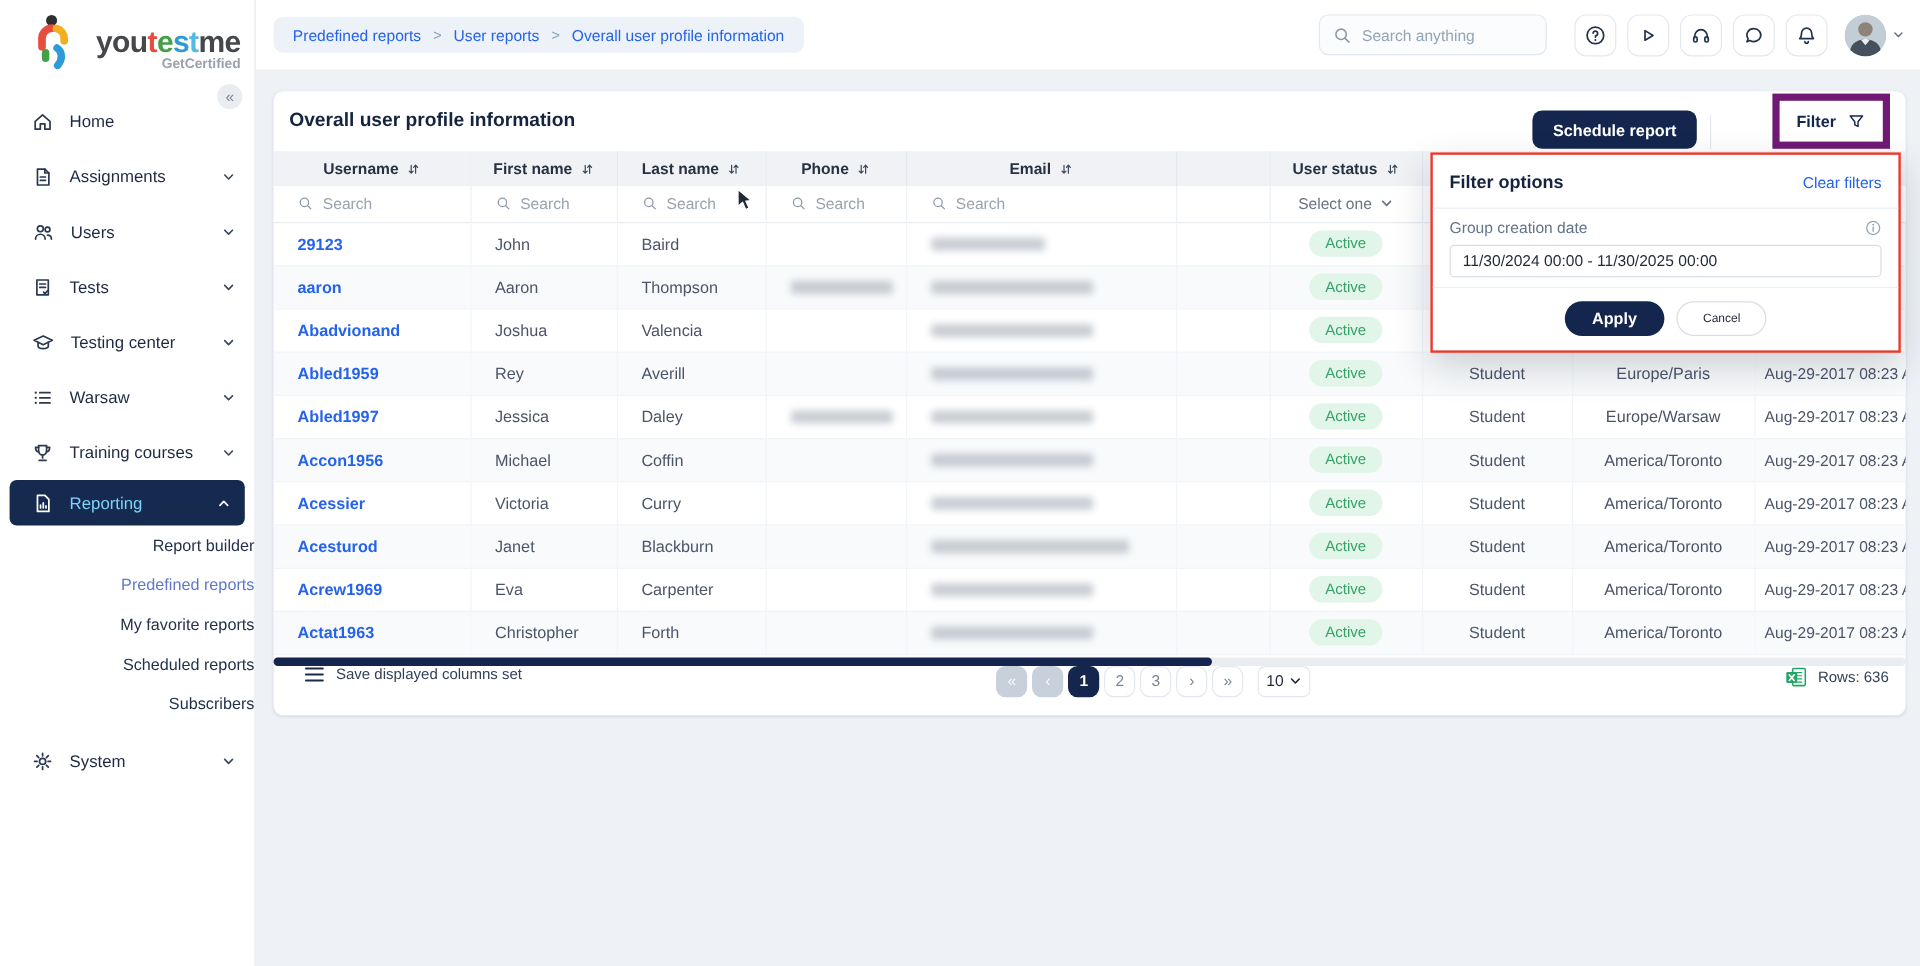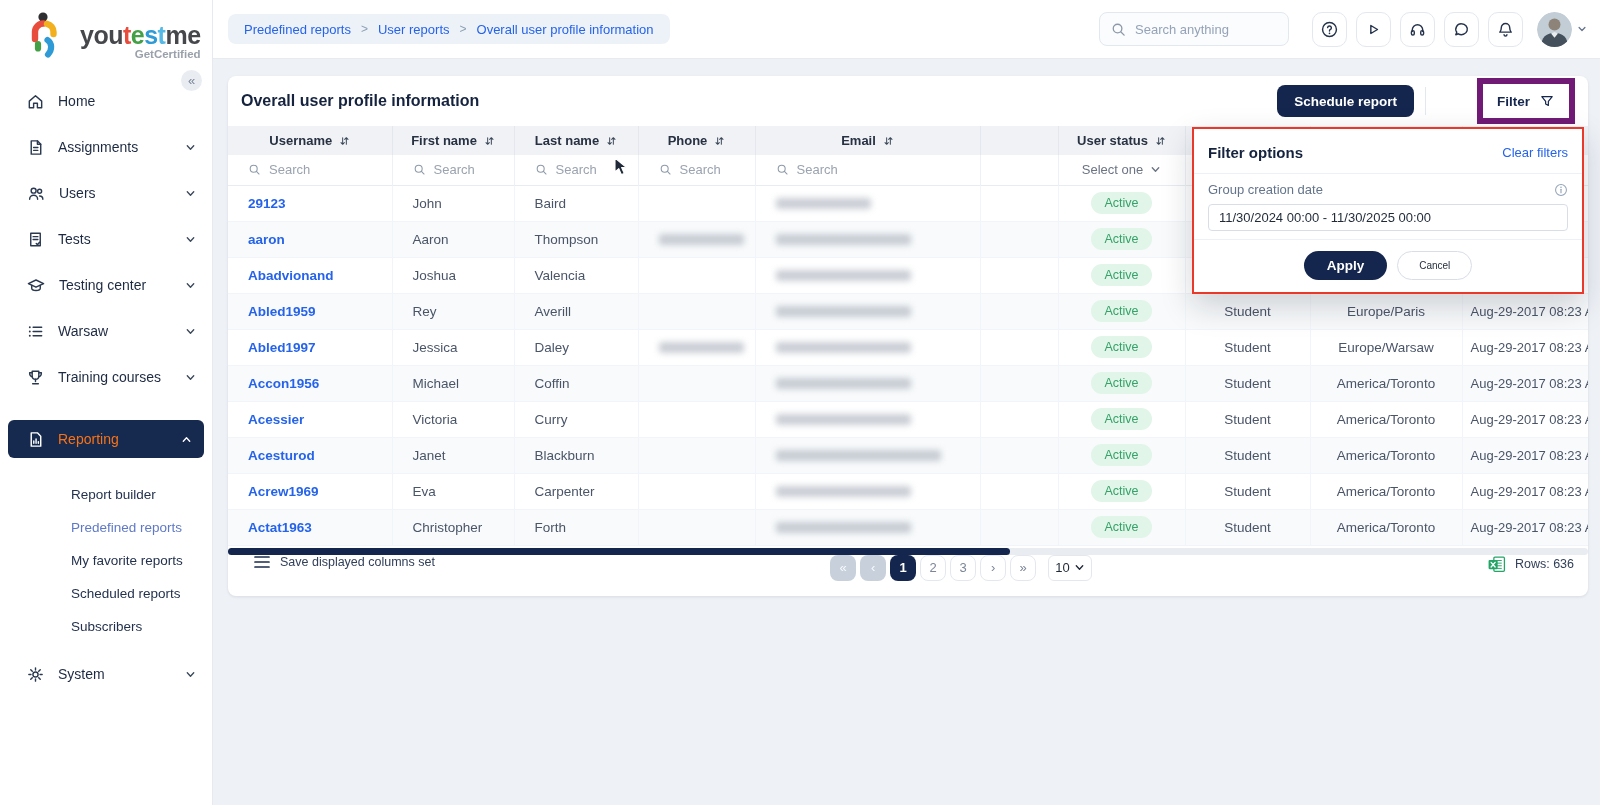--- a/index.html
+++ b/index.html
@@ -11,43 +11,43 @@
   .sidebar { position:absolute; left:0; top:0; bottom:0; width:213px; background:#fff; border-right:1px solid #E6EAF0; z-index:30; }
   .logo-row { padding:12px 14px 2px 26px; display:flex; gap:18px; align-items:flex-start; }
   .brand-col { padding-top:10px; }
   .brand-name { font-size:25px; font-weight:700; letter-spacing:-0.5px; line-height:26px; }
   .brand-sub { font-size:11.5px; color:#9AA1AB; text-align:right; margin-top:0px;font-weight:bold; }
   .collapse-btn { position:absolute; right:10px; top:70px; width:21px; height:21px; border-radius:50%; background:#E9EDF2; color:#7C8698; font-size:13px; display:flex; align-items:center; justify-content:center; cursor:pointer; }
   .menu { margin-top:14px; }
   .menu-item { height:46px; display:flex; align-items:center; gap:13px; padding:0 16px 0 26px; font-size:14px; color:#1D2A42; font-weight:500; cursor:pointer; }
   .menu-item .mi-icon { color:#2A3950; flex:0 0 auto; }
   .menu-item .chev { margin-left:auto; color:#3A4859; }
-  .menu-item.active { background:#16294F; color:#f97316; height:38px; margin:20px 8px; padding:0 12px 0 18px; border-radius:6px; }
+  .menu-item.active { background:#16294F; color:#7dd3fc; height:38px; margin:0 8px; padding:0 12px 0 18px; border-radius:6px; }
   .menu-item.active .mi-icon, .menu-item.active .chev { color:#fff; }
-  .submenu-item { height:33px; display:flex; align-items:center; padding-left:71px; font-size:13.5px; color:#24324E; cursor:pointer; }
+  .submenu-item { height:33px; display:flex; align-items:center; padding-left:48px; font-size:13.5px; color:#24324E; cursor:pointer;justify-content:flex-end; }
   .submenu-item.selected { color:#5F79C7; }
   .menu-gap { height:8px; }
 
   
   .topbar { position:absolute; left:213px; right:0; top:0; height:59px; background:#fff; border-bottom:1px solid #E7EBF0; display:flex; align-items:center; padding:0 13px 0 15px; z-index:20; }
   .breadcrumb { background:#EDF2F8; border-radius:8px; height:30px; display:flex; align-items:center; padding:0 16px; gap:10px; }
   .crumb { color:#2563EB; font-size:13px; cursor:pointer; white-space:nowrap; }
   .crumb-sep { color:#8CA0B3; font-size:12px; }
   .topbar-right { margin-left:auto; display:flex; align-items:center; gap:9px; }
   .search-box { width:190px; height:34px; border:1px solid #E2E8F0; border-radius:8px; background:#FBFCFD; display:flex; align-items:center; padding:0 11px; gap:9px; color:#8D99A9; margin-right:14px; cursor:text; }
   .search-box .ph { font-size:13px; color:#94A3B8; }
   .icon-btn { width:35px; height:35px; border:1px solid #E3E8EF; border-radius:10px; background:#fff; display:flex; align-items:center; justify-content:center; color:#25324B; cursor:pointer; }
   .avatar-wrap { display:flex; align-items:center; gap:5px; margin-left:5px; cursor:pointer; }
   .avatar { width:35px; height:35px; border-radius:50%; overflow:hidden; }
 
   
   .card { position:absolute; left:228px; top:76px; width:1360px; height:520px; background:#fff; border-radius:8px; box-shadow:0 1px 3px rgba(15,23,42,.10); z-index:5; }
   .card-header { height:50px; display:flex; align-items:center; padding:0 13px; }
   .page-title { font-size:16px; font-weight:700; color:#15233F; }
-  .header-actions { margin-left:auto; display:flex; align-items:center; gap:11px; }
+  .header-actions { margin-left:auto; display:flex; align-items:flex-end; gap:11px; }
   .btn-schedule { background:#14264E; color:#fff; font-size:13.5px; font-weight:600; padding:0 17px; height:32px; border-radius:8px; border:none; cursor:pointer; font-family:inherit; }
   .v-divider { width:1px; height:28px; background:#E3E8EF; }
   .filter-ring { border:6px solid #701a75; padding:2px;margin-left:40px; }
   .btn-filter { background:#fff; color:#14264E; display:flex; gap:9px; align-items:center; font-weight:700; height:30px; padding:0 12px; border:none; font-size:13.5px; cursor:pointer; font-family:inherit; }
 
   
   table.grid { width:1360px; border-collapse:collapse; table-layout:fixed; }
   tr.hrow { height:29px; background:#F0F2F6; }
   tr.hrow th { font-size:13px; font-weight:600; color:#273142; border-right:1px solid #E4E8EE; text-align:center; white-space:nowrap; overflow:hidden; }
   tr.hrow th:last-child { border-right:none; text-align:right; padding-right:8px; }

